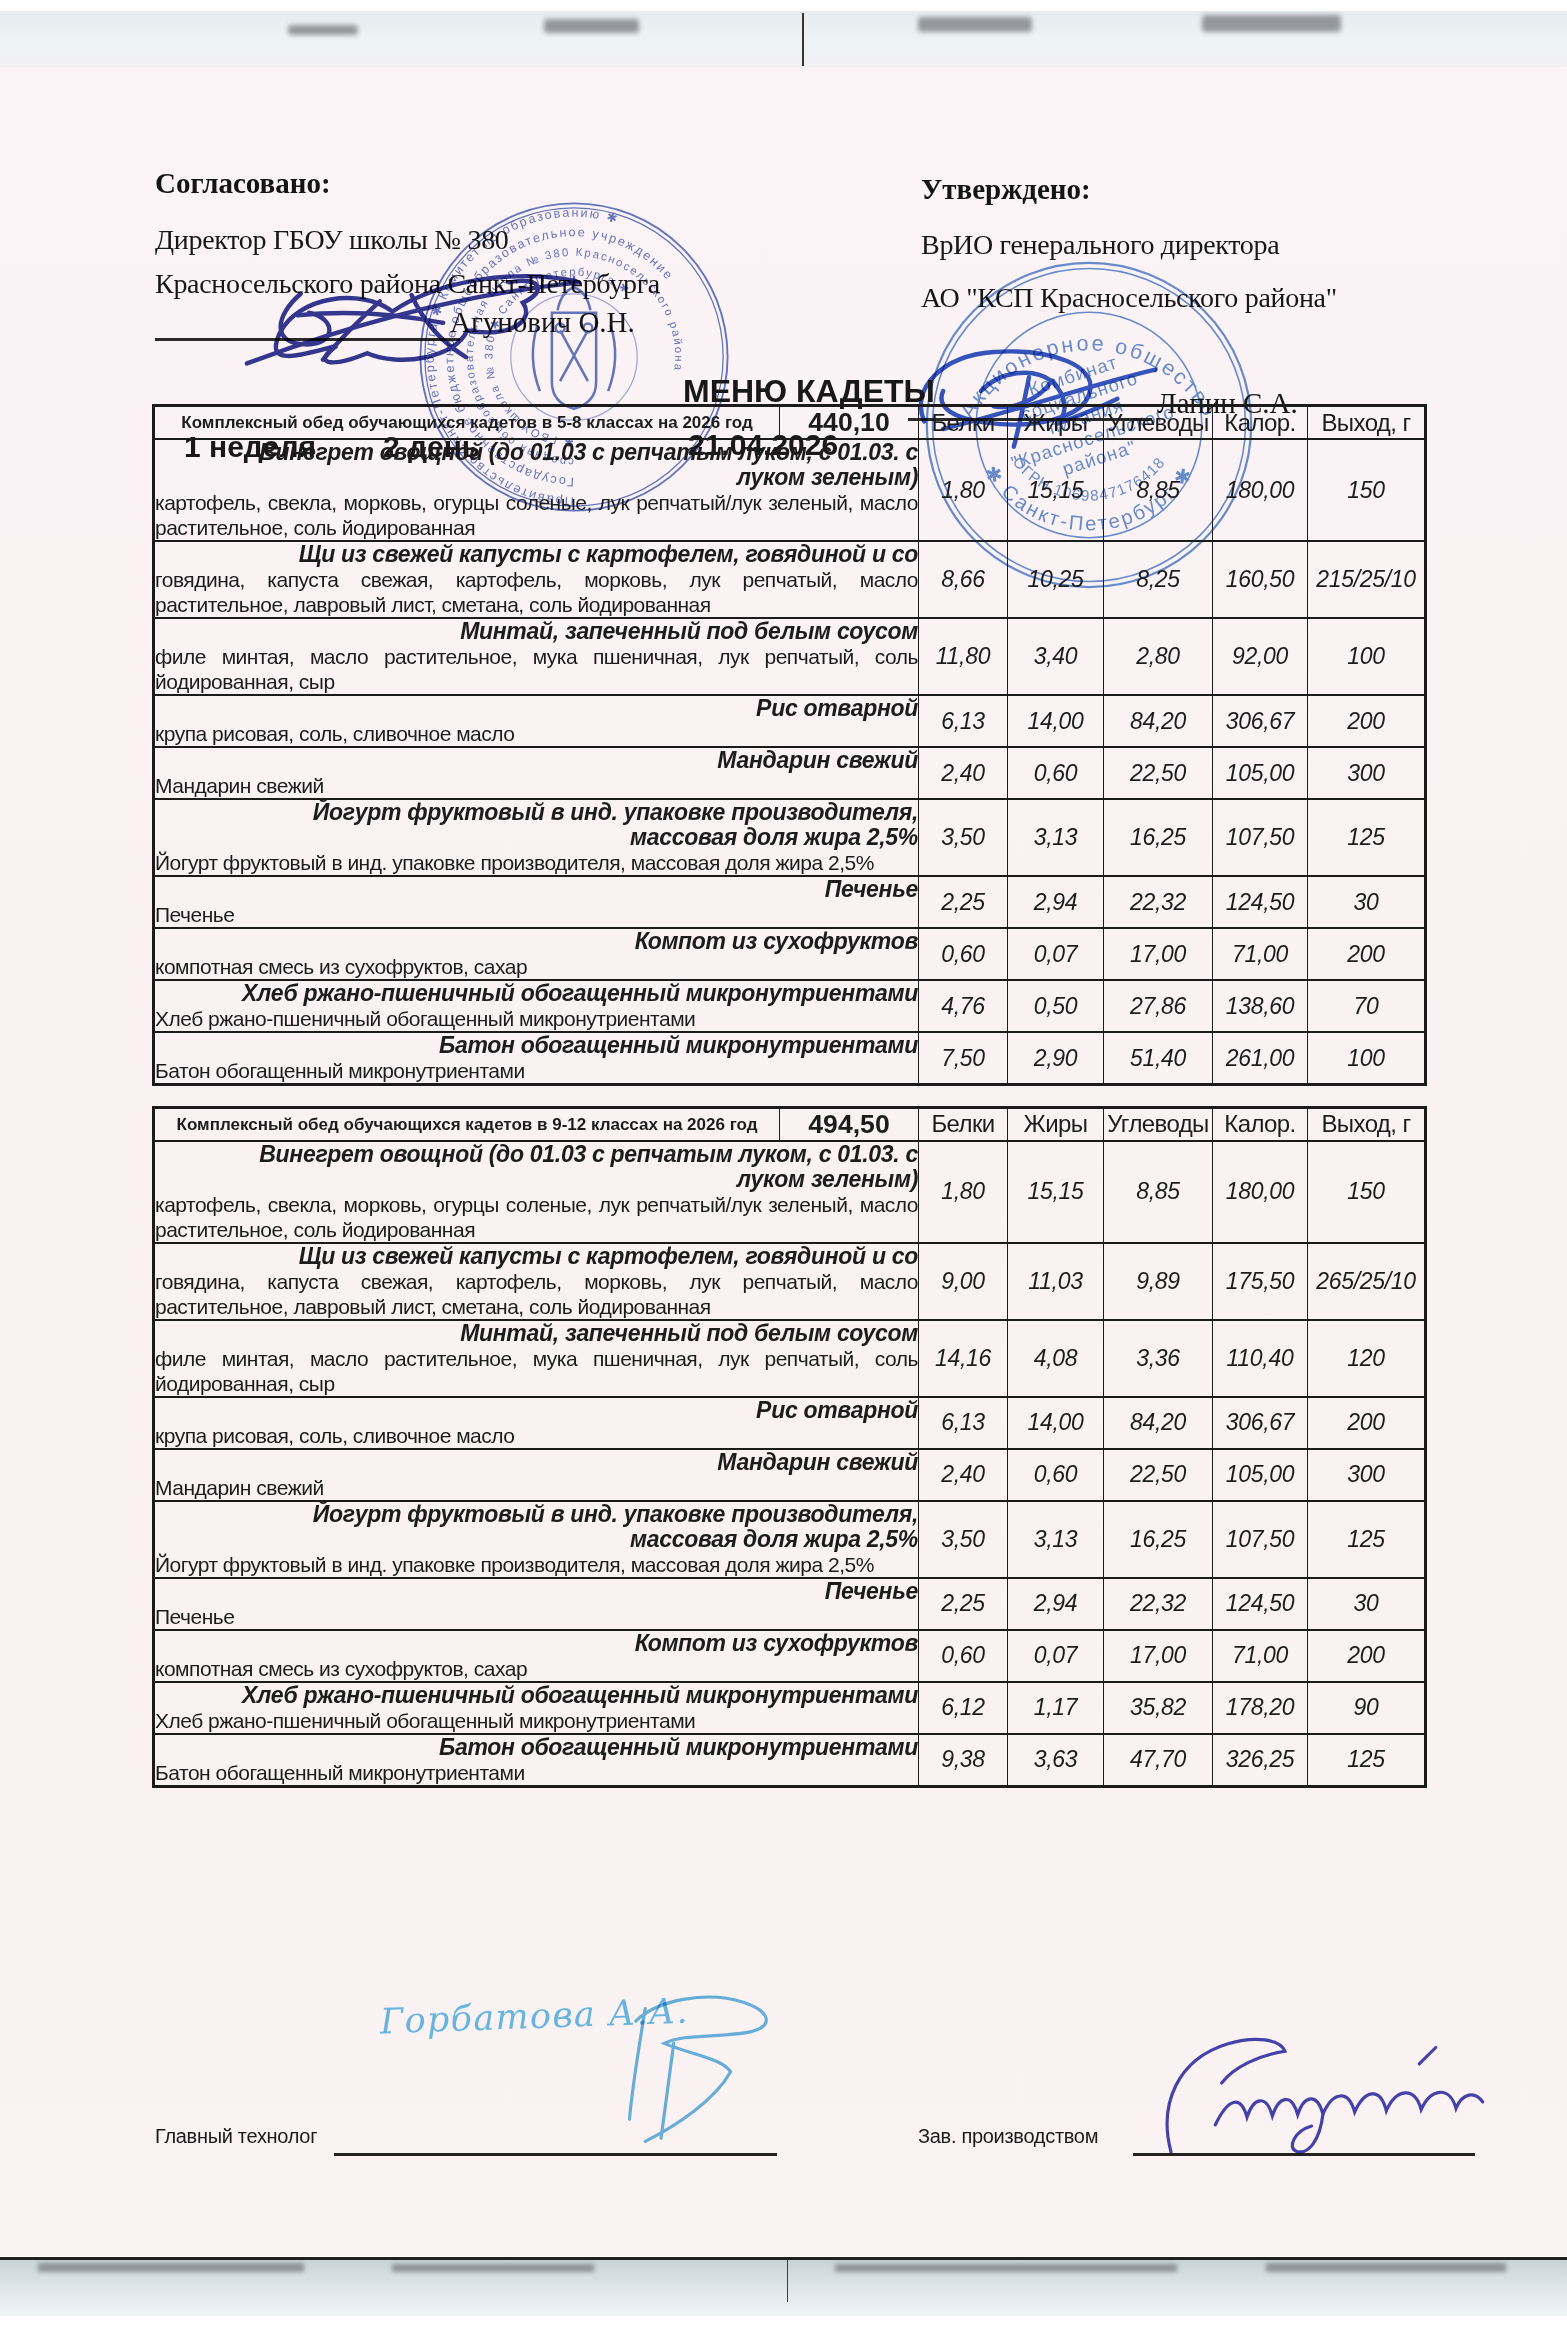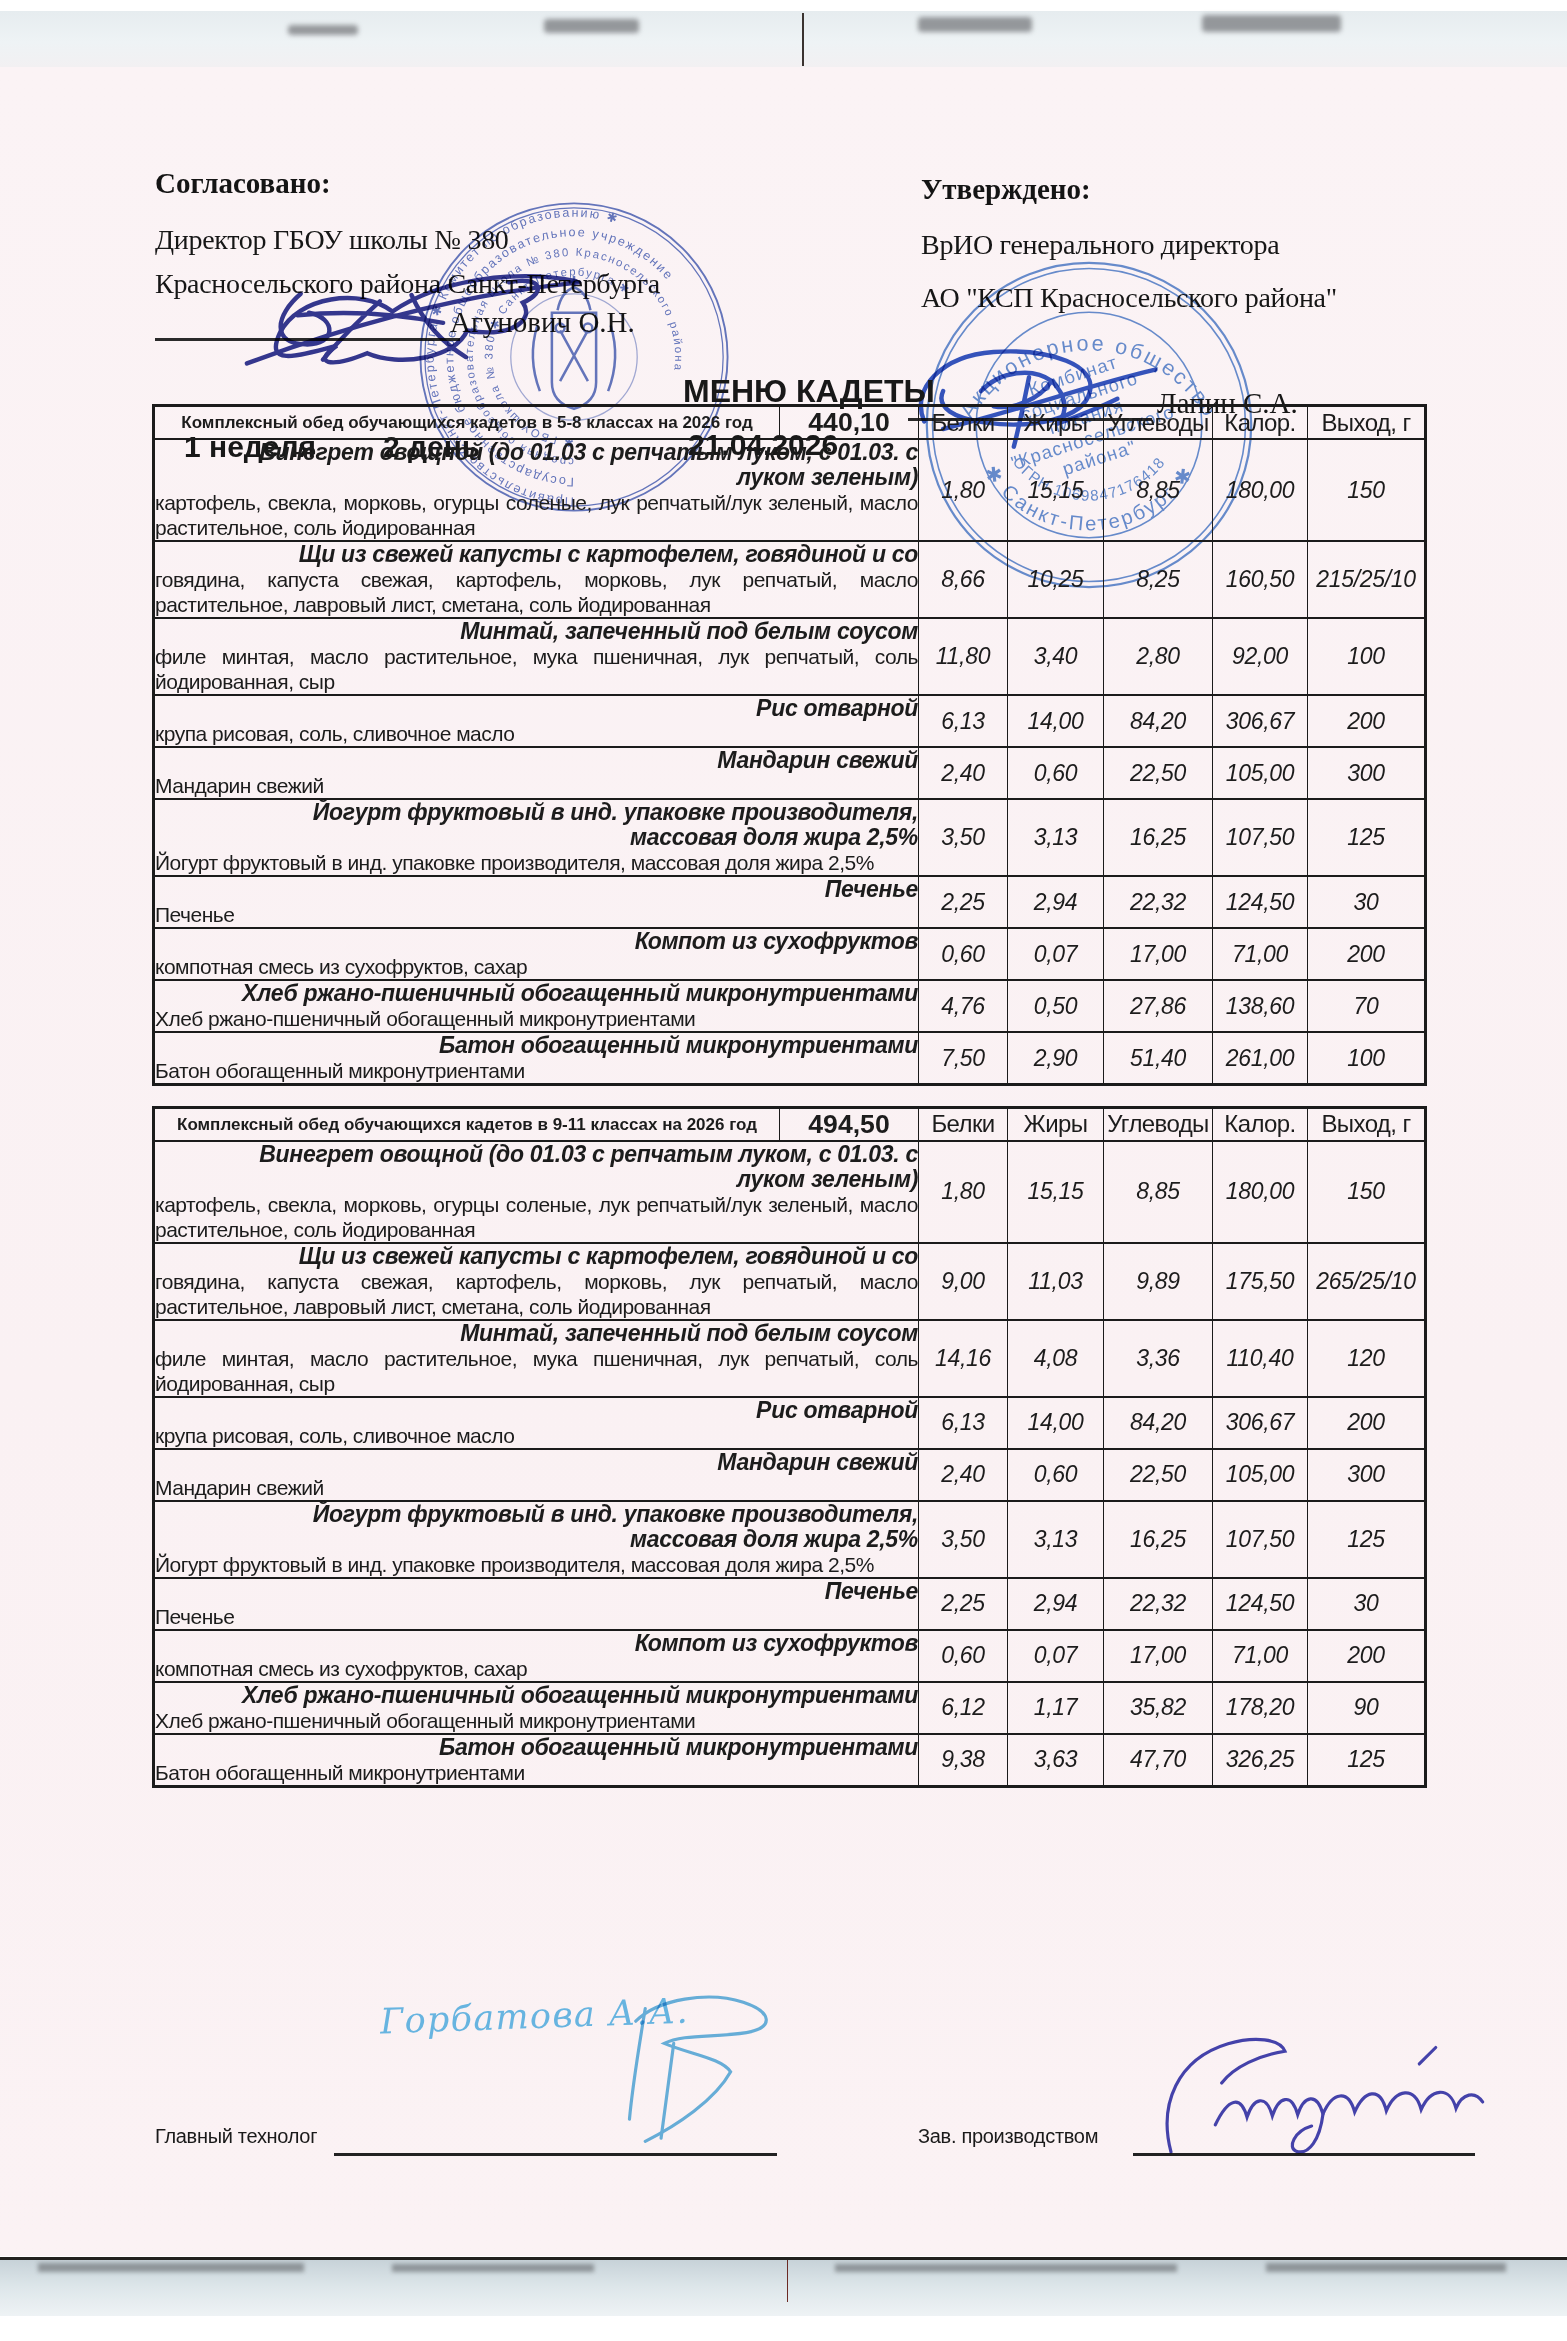--- a/index.html
+++ b/index.html
@@ -313,21 +313,21 @@
         <col style="width:626px">
           <col style="width:139px">
           <col style="width:89px">
         <col style="width:96px">
           <col style="width:109px">
           <col style="width:95px">
           <col style="width:118px">
       </colgroup>
       <tbody>
         <tr>
-          <td class="h-title">Комплексный обед обучающихся кадетов в 9-11 классах на 2026 год</td>
+          <td class="h-title">Комплексный обед обучающихся кадетов в 9-12 классах на 2026 год</td>
           <td class="h-price">494,50</td>
           <td class="h-col">Белки</td>
           <td class="h-col">Жиры</td>
           <td class="h-col">Углеводы</td>
           <td class="h-col">Калор.</td>
           <td class="h-col">Выход, г</td>
         </tr>
       </tbody>
       <tbody>
     <tr>

